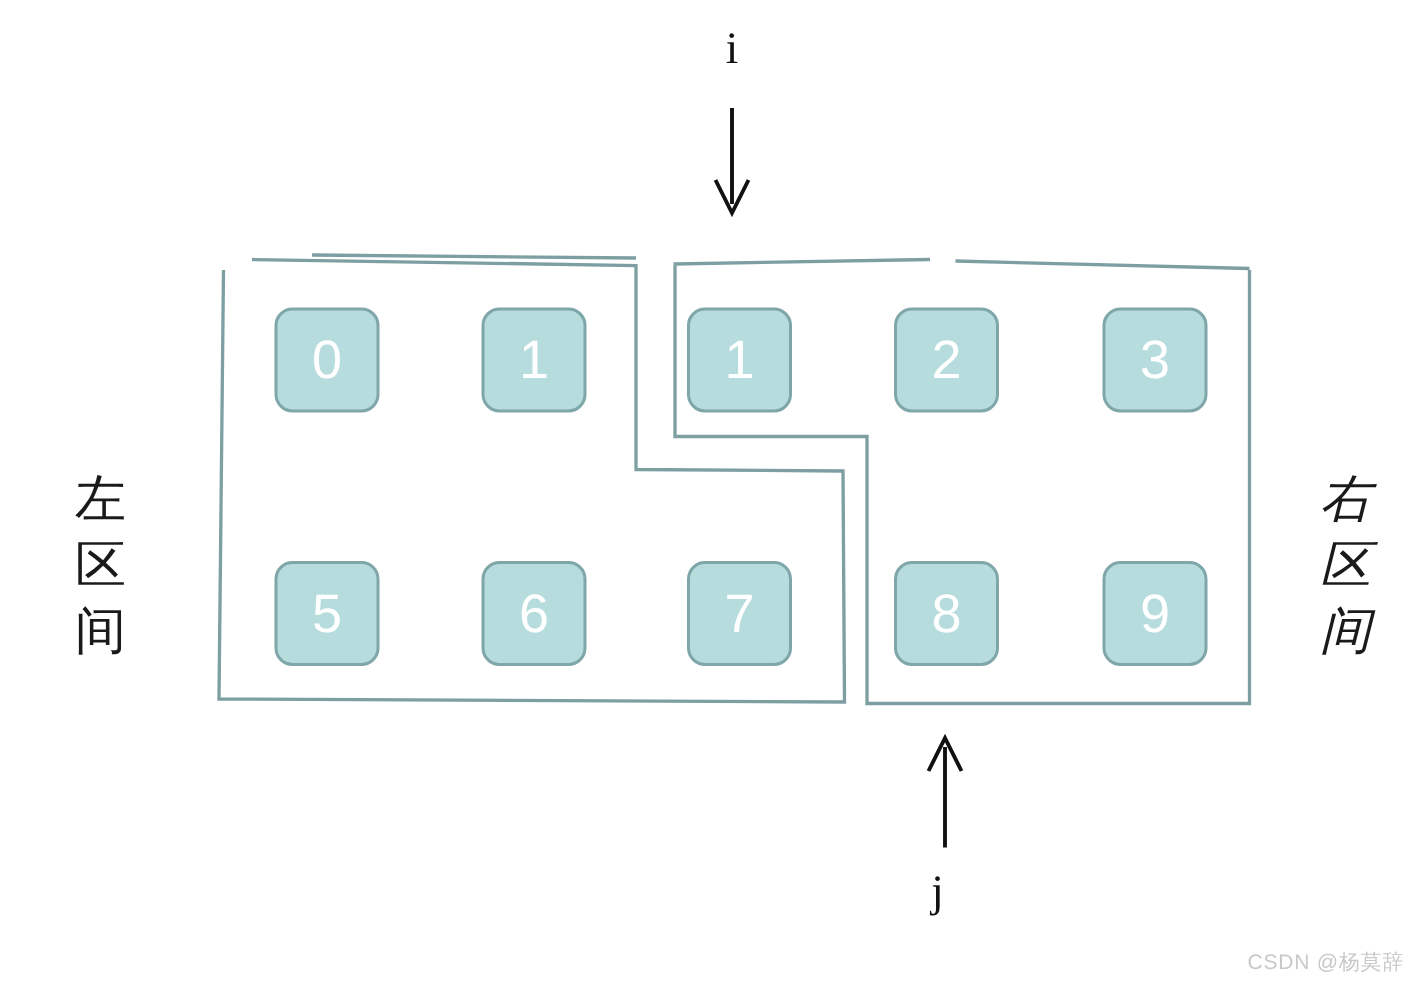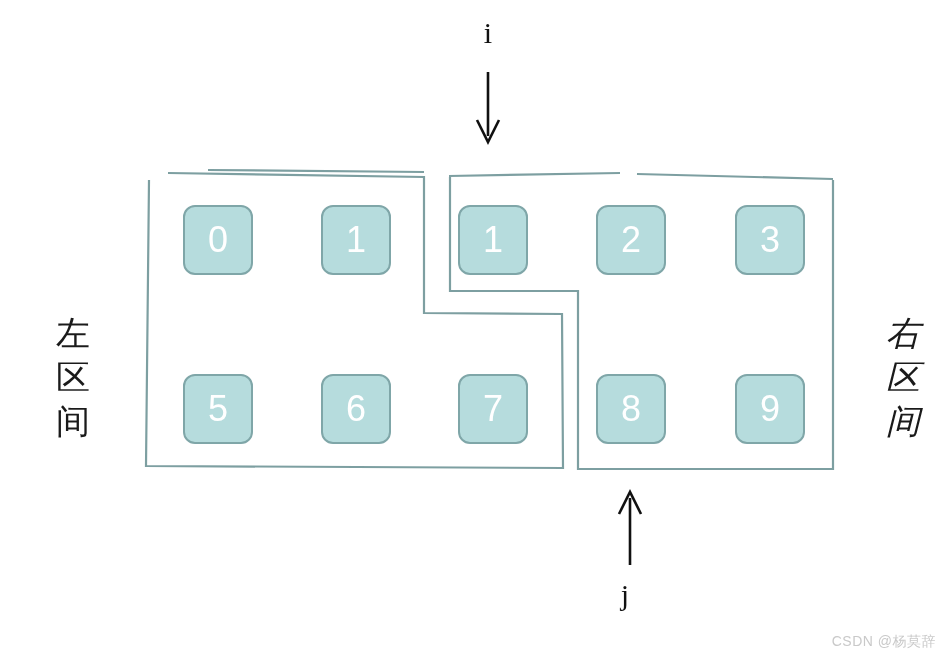--- a/index.html
+++ b/index.html
@@ -21,21 +21,21 @@
     top: 0;
     width: 950px;
     height: 661px;
   }
   .region-label {
     position: absolute;
     font-family: "Liberation Serif", "DejaVu Serif", serif;
     font-size: 34px;
     line-height: 44px;
     color: #1a1a1a;
-    text-align: center;
+    text-align: left;
     width: 46px;
     letter-spacing: 0;
   }
   #label-left-region  { left: 50px;  top: 312px; }
   #label-right-region { left: 880px; top: 312px; font-style: italic; }
 
   .pointer-label {
     position: absolute;
     font-family: "Liberation Serif", "DejaVu Serif", serif;
     font-size: 30px;

